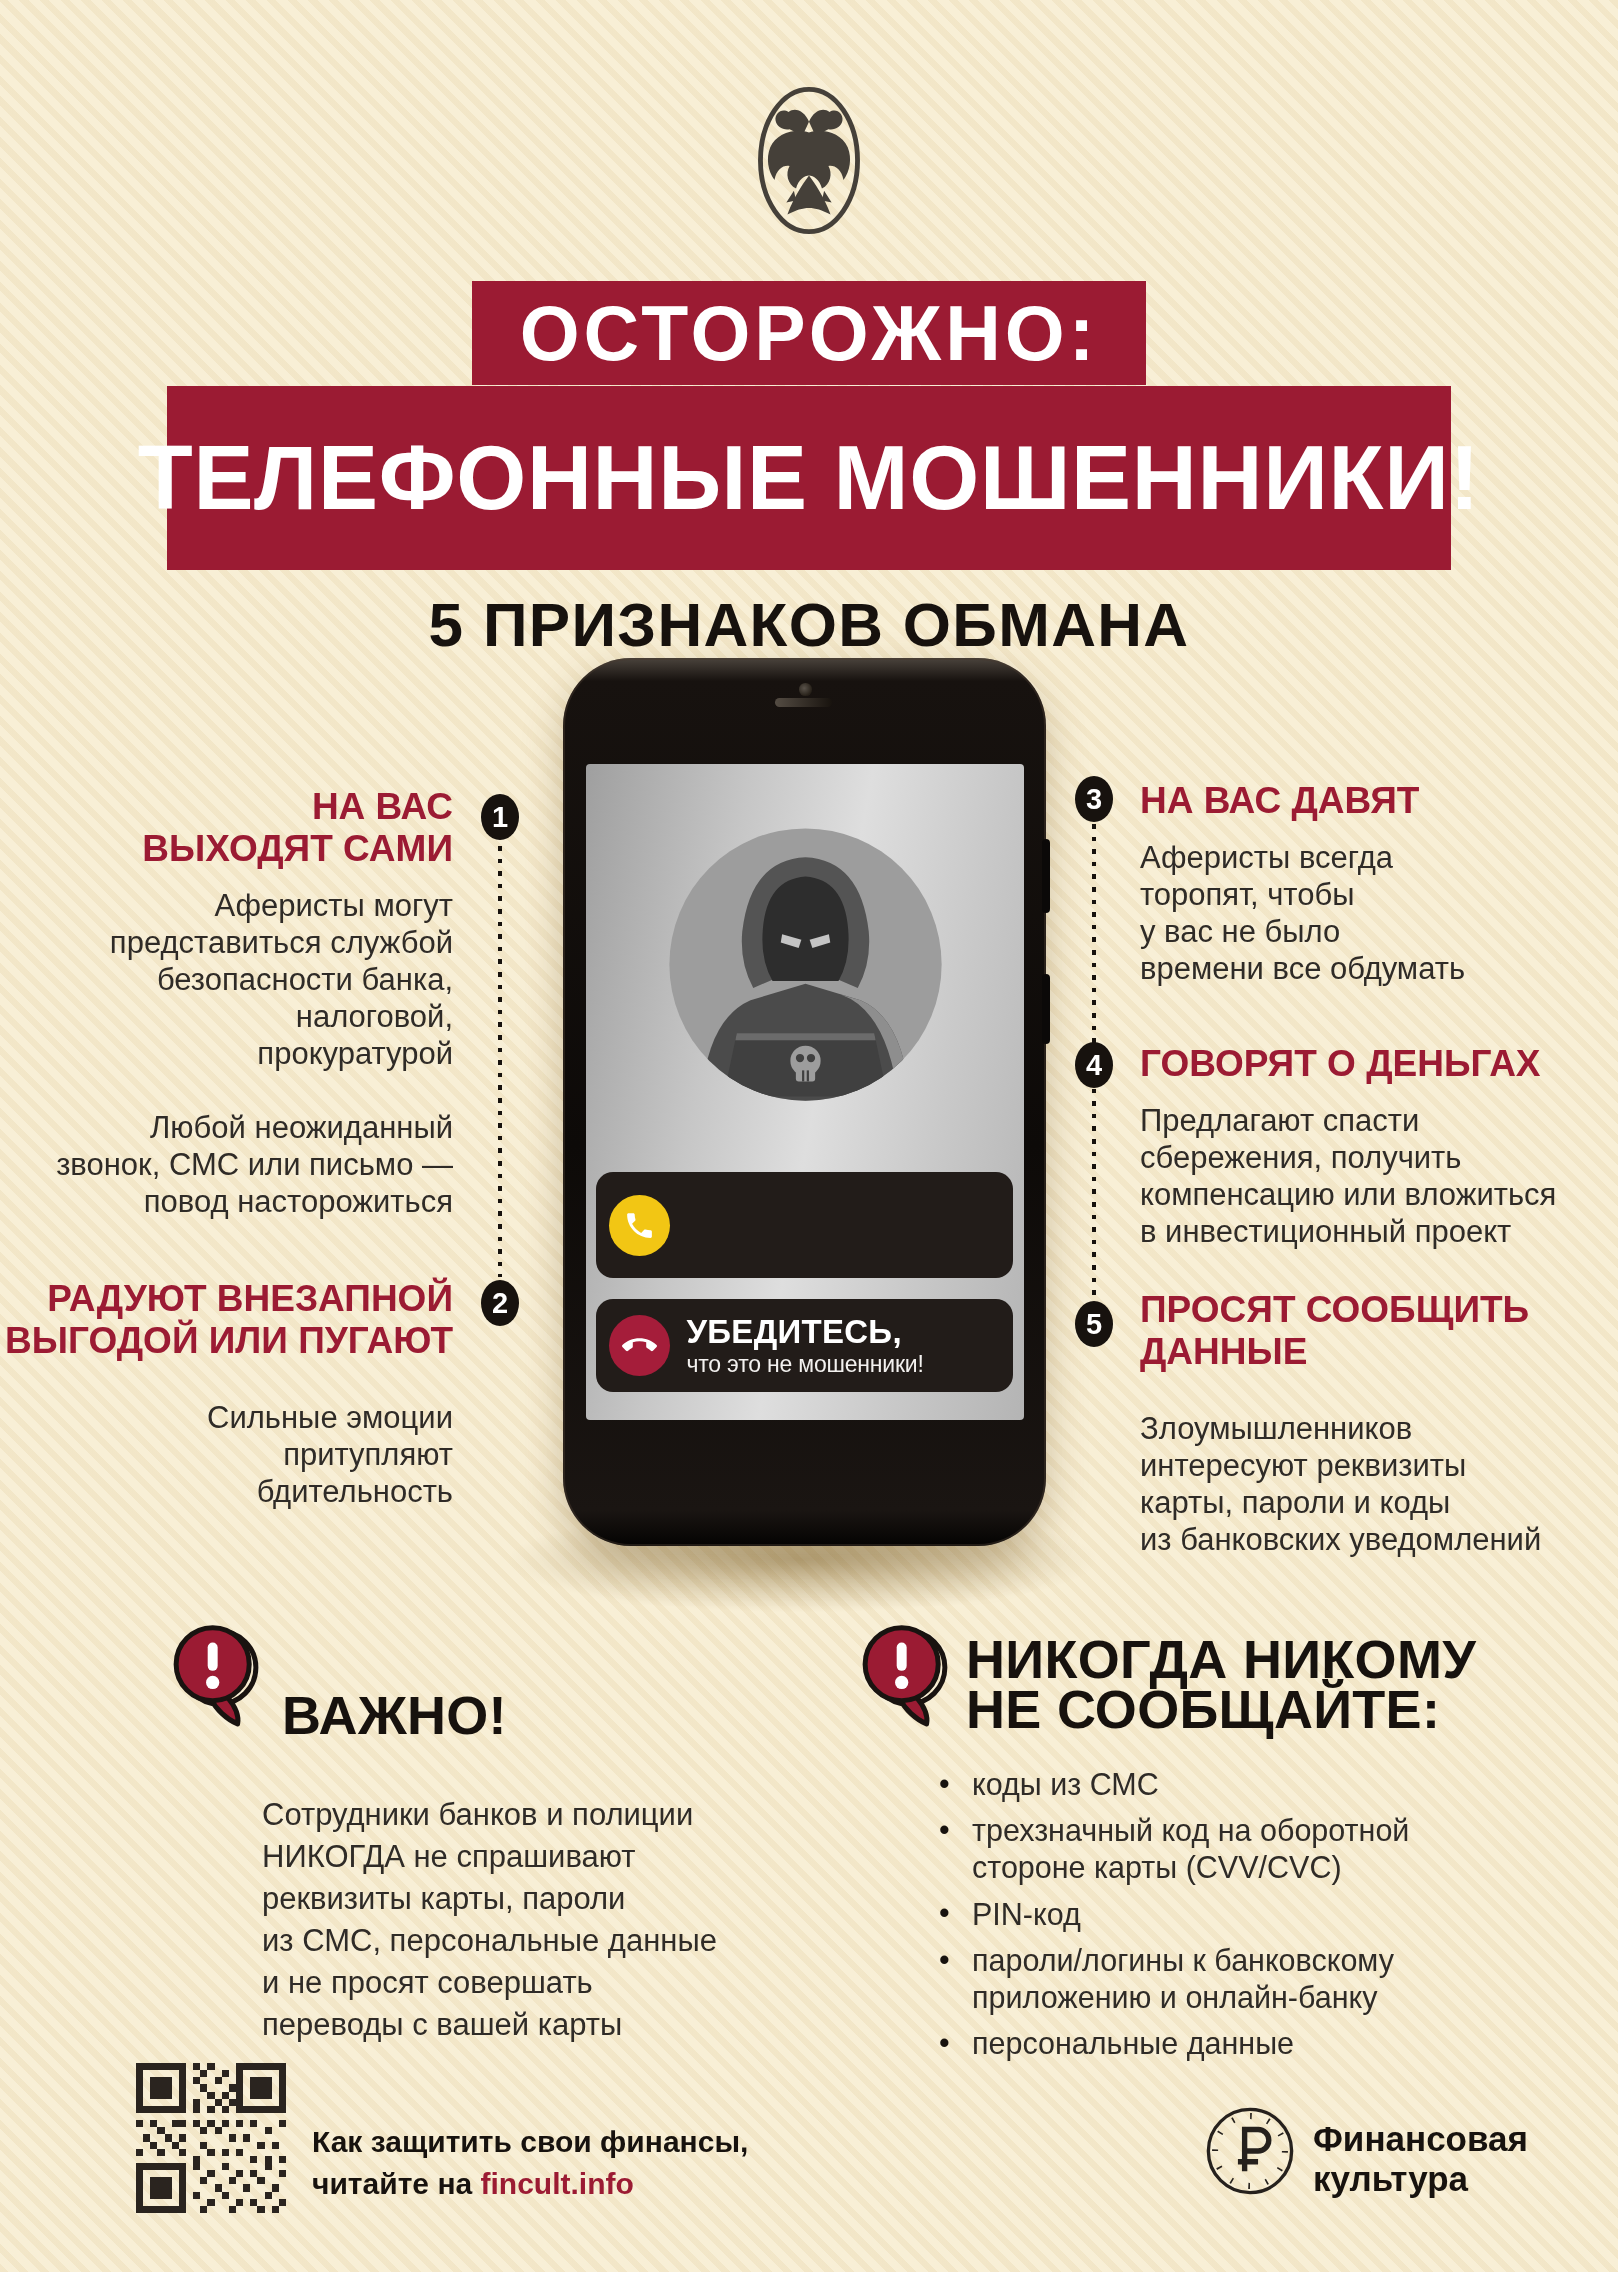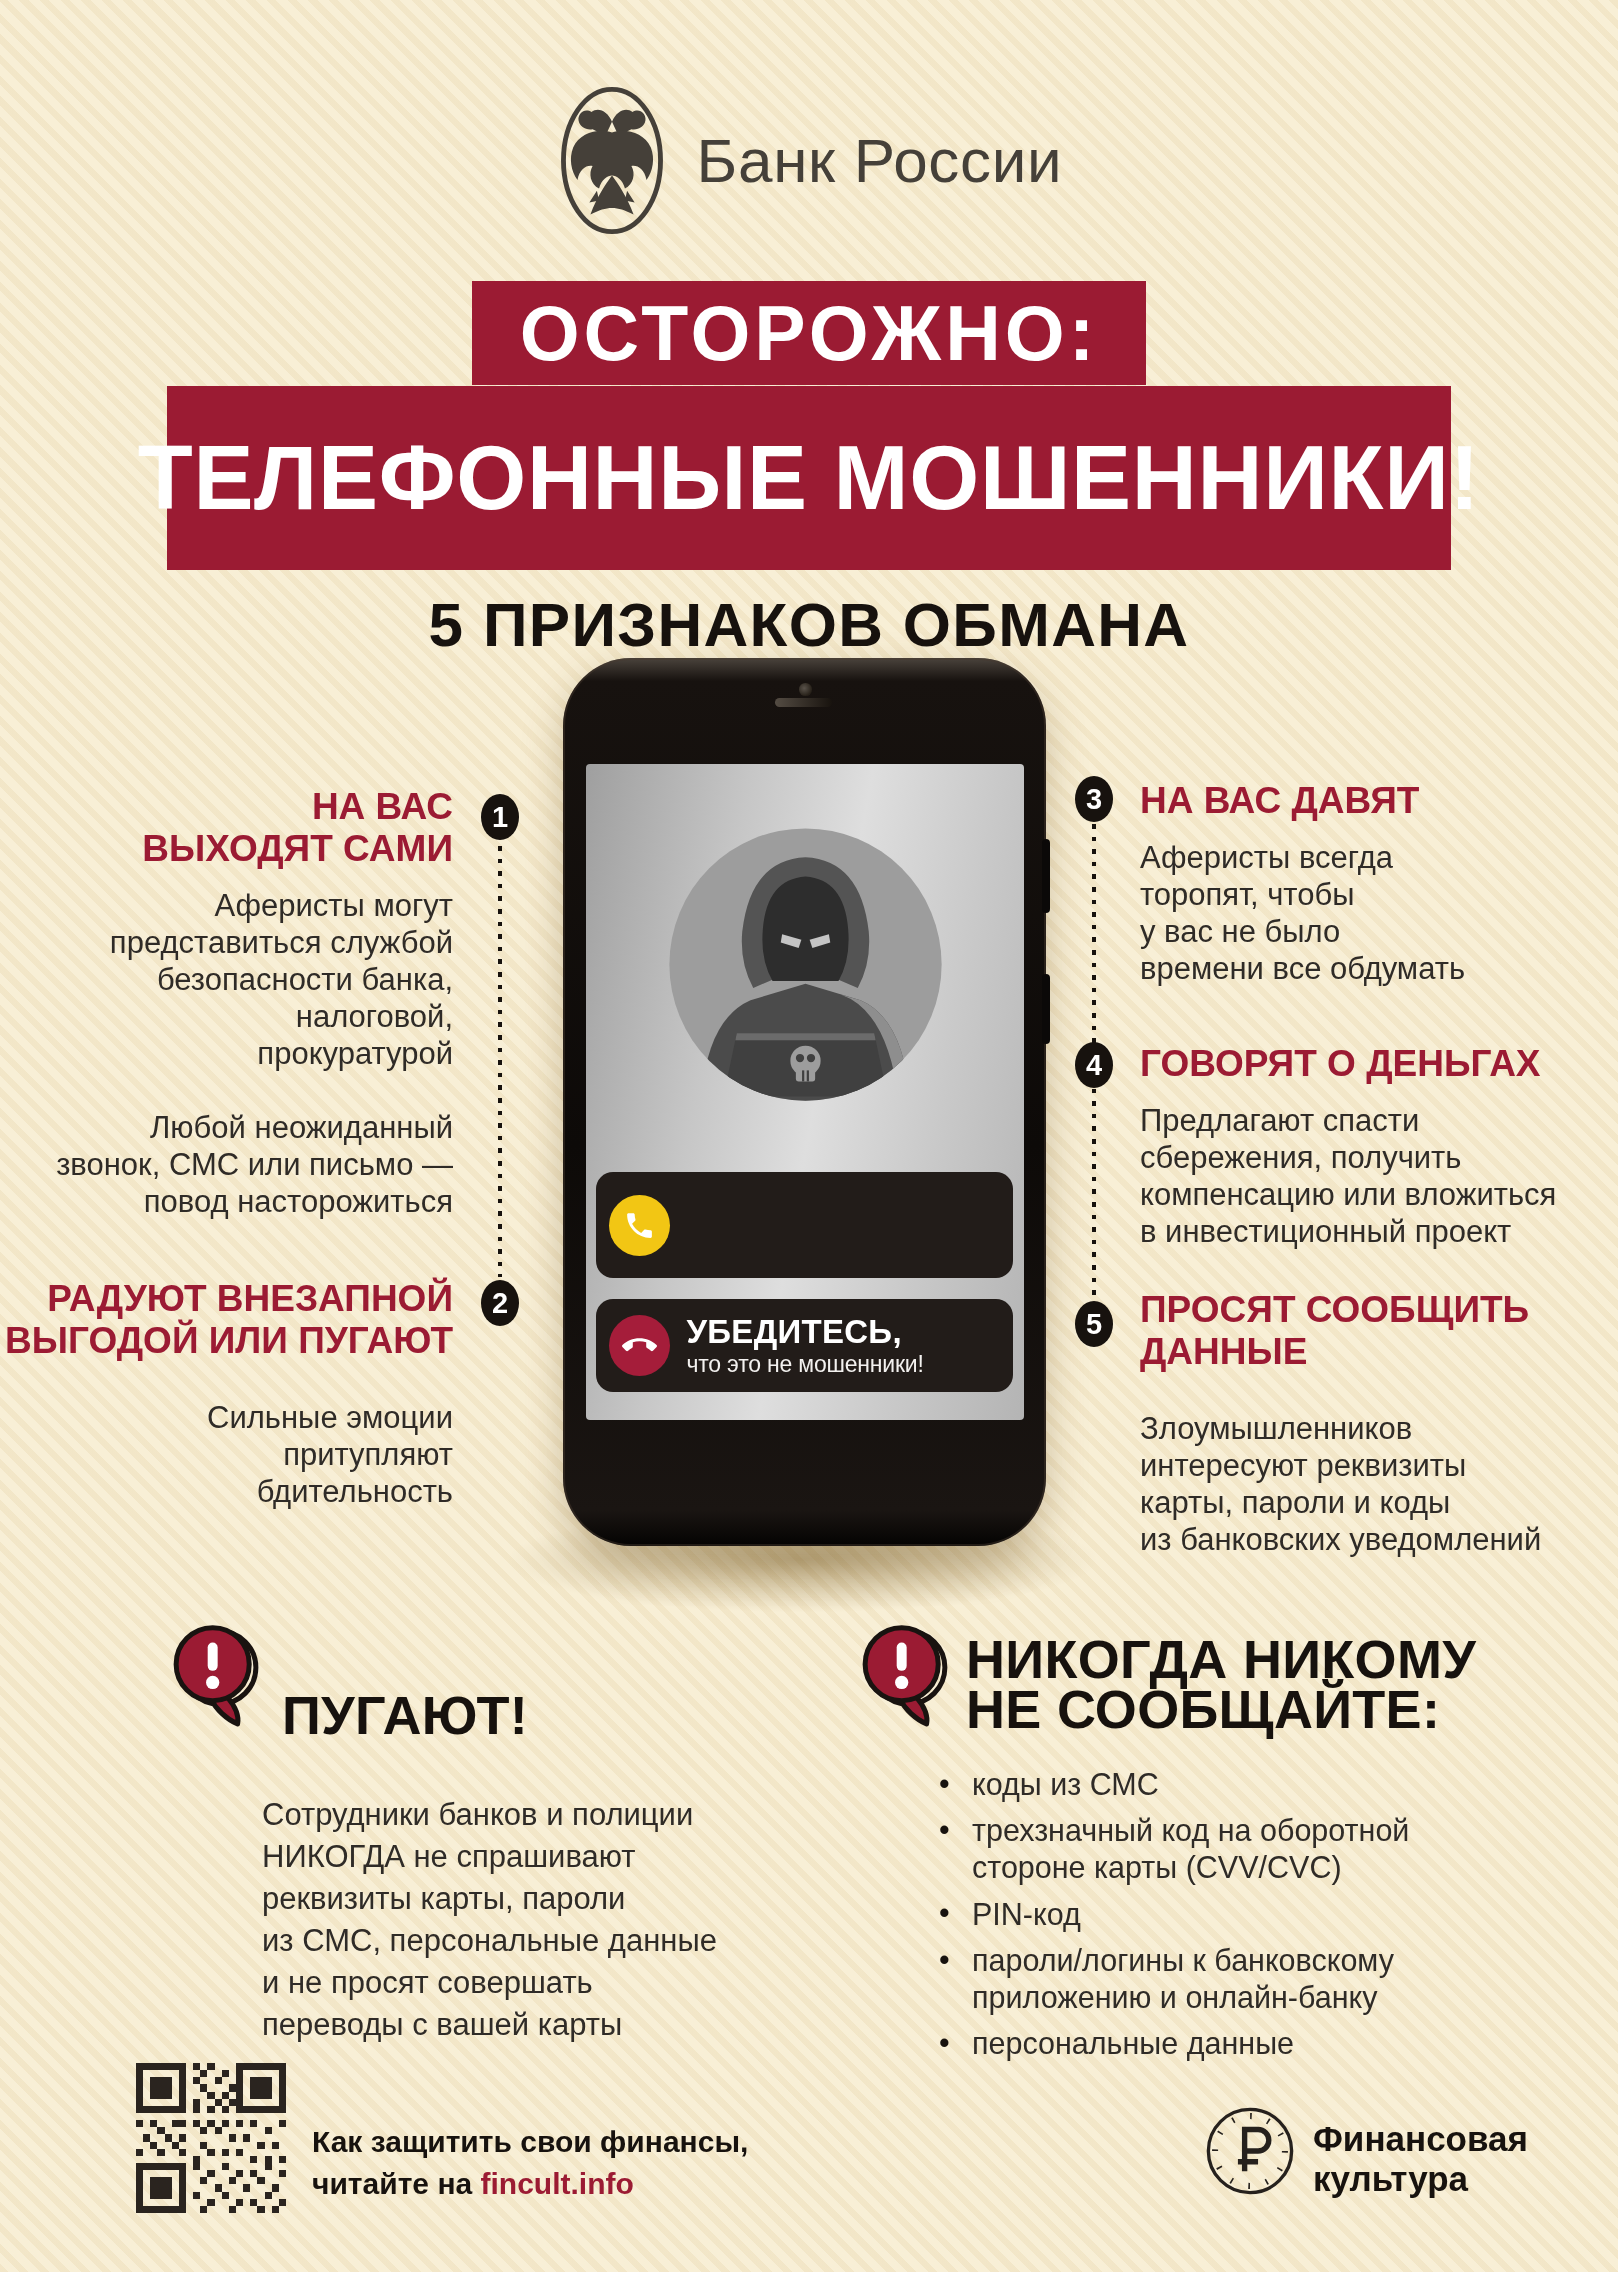--- a/index.html
+++ b/index.html
@@ -91,21 +91,20 @@
     <svg width="112" height="151" viewBox="0 0 100 140" aria-hidden="true">
       <ellipse cx="50" cy="70" rx="45" ry="66" fill="none" stroke="#454039" stroke-width="4.5"></ellipse>
       <g fill="#454039">
         <path d="M50 34 C46 24 37 20 31 25 C25 21 18 26 19 33 C20 39 26 42 32 41 L44 47 Z"></path>
         <path d="M50 34 C54 24 63 20 69 25 C75 21 82 26 81 33 C80 39 74 42 68 41 L56 47 Z"></path>
         <path d="M50 44 C38 40 20 44 14 58 C10 68 12 80 18 88 C20 78 26 74 32 75 C28 82 30 92 38 96 C40 88 46 84 50 84 C54 84 60 88 62 96 C70 92 72 82 68 75 C74 74 80 78 82 88 C88 80 90 68 86 58 C80 44 62 40 50 44 Z"></path>
         <path d="M50 84 C44 92 36 104 30 120 C38 116 44 114 50 114 C56 114 62 116 70 120 C64 104 56 92 50 84 Z"></path>
         <path d="M36 98 l-7 11 9-2 z M64 98 l7 11 -9-2 z"></path>
       </g>
     </svg>
-    <div class="brand-name">Банк России</div>
   </div>
 
   <div class="tbox tbox1">ОСТОРОЖНО:</div>
   <div class="tbox tbox2">ТЕЛЕФОННЫЕ МОШЕННИКИ!</div>
   <div class="subtitle">5 ПРИЗНАКОВ ОБМАНА</div>
 
   <div class="phone-shadow"></div>
   <div class="phone">
     <div class="camera"></div>
     <div class="speaker"></div>
@@ -222,21 +221,21 @@
 из банковских уведомлений</div>
   </div>
 
   <svg class="bubble bub-left" viewBox="0 0 120 130" aria-hidden="true">
     <circle cx="64" cy="56" r="44" fill="none" stroke="#191310" stroke-width="6"></circle>
     <path d="M74 92 C84 104 88 114 86 124 C72 118 60 106 54 94 Z" fill="#9b1b33" stroke="#191310" stroke-width="6" stroke-linejoin="round"></path>
     <circle cx="56" cy="52" r="44" fill="#9b1b33" stroke="#191310" stroke-width="6"></circle>
     <rect x="50" y="26" width="12" height="34" rx="6" fill="#ffffff"></rect>
     <circle cx="56" cy="74" r="8" fill="#ffffff"></circle>
   </svg>
-  <div class="notice-h nh-left">ПУГАЮТ!</div>
+  <div class="notice-h nh-left">ВАЖНО!</div>
   <div class="notice-b">Сотрудники банков и полиции
 НИКОГДА не спрашивают
 реквизиты карты, пароли
 из СМС, персональные данные
 и не просят совершать
 переводы с вашей карты</div>
 
   <svg class="bubble bub-right" viewBox="0 0 120 130" aria-hidden="true">
     <circle cx="64" cy="56" r="44" fill="none" stroke="#191310" stroke-width="6"></circle>
     <path d="M74 92 C84 104 88 114 86 124 C72 118 60 106 54 94 Z" fill="#9b1b33" stroke="#191310" stroke-width="6" stroke-linejoin="round"></path>

